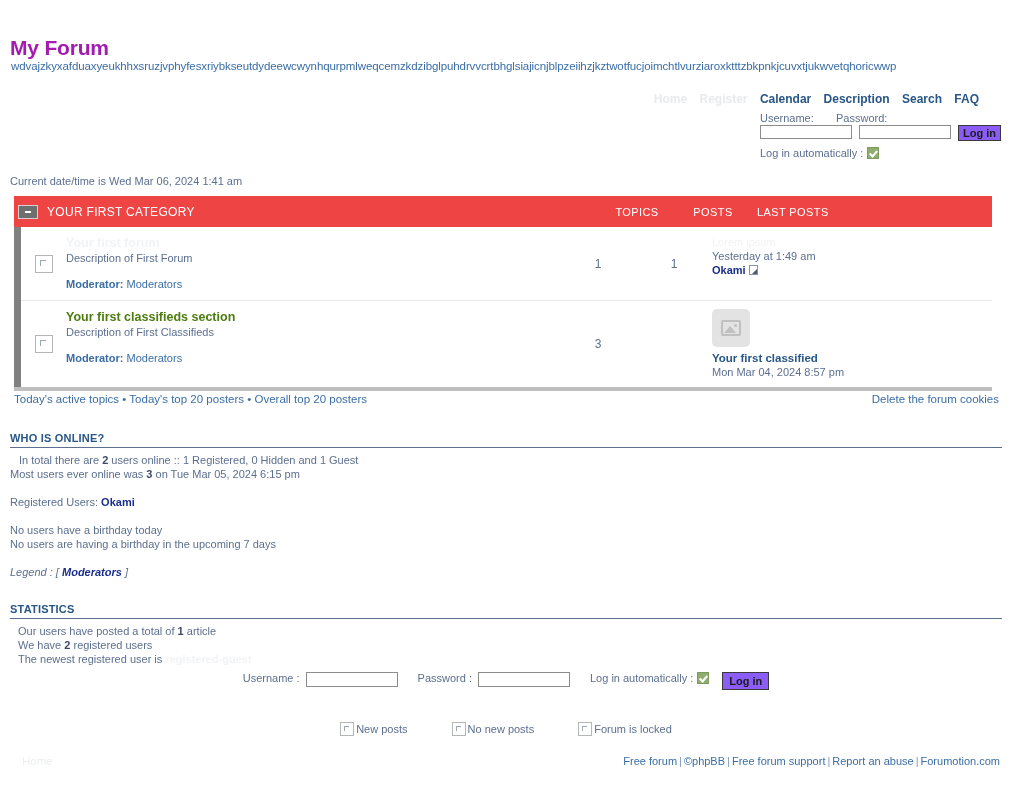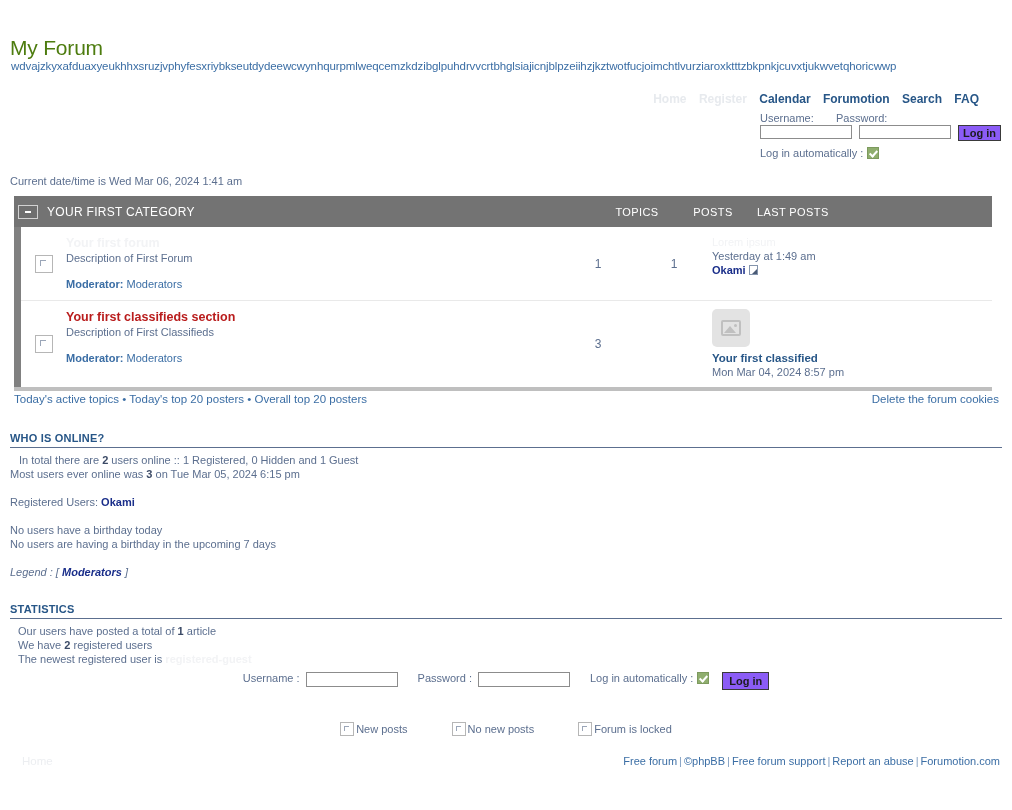--- a/index.html
+++ b/index.html
@@ -21,22 +21,22 @@
   
   .page {
     width: 1012px;
     position: relative;
   }
   .site-title {
     position: absolute;
     left: 10px;
     top: 36px;
     font-size: 21px;
-    font-weight: normal;
-    color: #4d7c0f;
+    font-weight: bold;
+    color: #a21caf;
     letter-spacing: -0.2px;
   }
   .site-desc {
     position: absolute;
     left: 11px;
     top: 60px;
     font-size: 11.5px;
     color: #3b6ea5;
     white-space: nowrap;
     letter-spacing: -0.1px;
@@ -145,21 +145,21 @@
   
   .forum-wrap {
     position: absolute;
     left: 14px;
     top: 196px;
     width: 978px;
     border-bottom: 4px solid #bfbfbf;
     background: #fff;
   }
   .cat-header {
-    background: #737373;
+    background: #ef4444;
     height: 31px;
     display: flex;
     align-items: center;
     color: #ffffff;
   }
   .cat-toggle {
     width: 20px;
     height: 14px;
     border: 1px solid #d2d2d2;
     background: #6f6f6f;
@@ -228,21 +228,21 @@
     border-left: 1px solid #9ba6b8;
     border-top: 1px solid #9ba6b8;
   }
   .f-main {
     flex: 1;
     padding: 8px 0 10px 0;
   }
   .f-title {
     font-size: 12.5px;
     font-weight: bold;
-    color: #b91c1c;
+    color: #4d7c0f;
     line-height: 16px;
   }
   .f-title.faded { color: #f2f3f5; }
   .f-desc {
     font-size: 11px;
     color: #5c6f8f;
     line-height: 15px;
   }
   .f-mod {
     margin-top: 12px;
@@ -458,21 +458,21 @@
 
 <div class="page">
 
   <div class="site-title">My Forum</div>
   <div class="site-desc">wdvajzkyxafduaxyeukhhxsruzjvphyfesxriybkseutdydeewcwynhqurpmlweqcemzkdzibglpuhdrvvcrtbhglsiajicnjblpzeiihzjkztwotfucjoimchtlvurziaroxktttzbkpnkjcuvxtjukwvetqhoricwwp</div>
 
   <div class="navrow">
     <a href="#" class="faded">Home</a>
     <a href="#" class="faded">Register</a>
     <a href="#">Calendar</a>
-    <a href="#">Forumotion</a>
+    <a href="#">Description</a>
     <a href="#">Search</a>
     <a href="#">FAQ</a>
   </div>
 
   <div class="loginbox">
     <div class="lbl-row">
       <span class="lbl u">Username:</span>
       <span class="lbl p">Password:</span>
     </div>
     <div class="fields">

